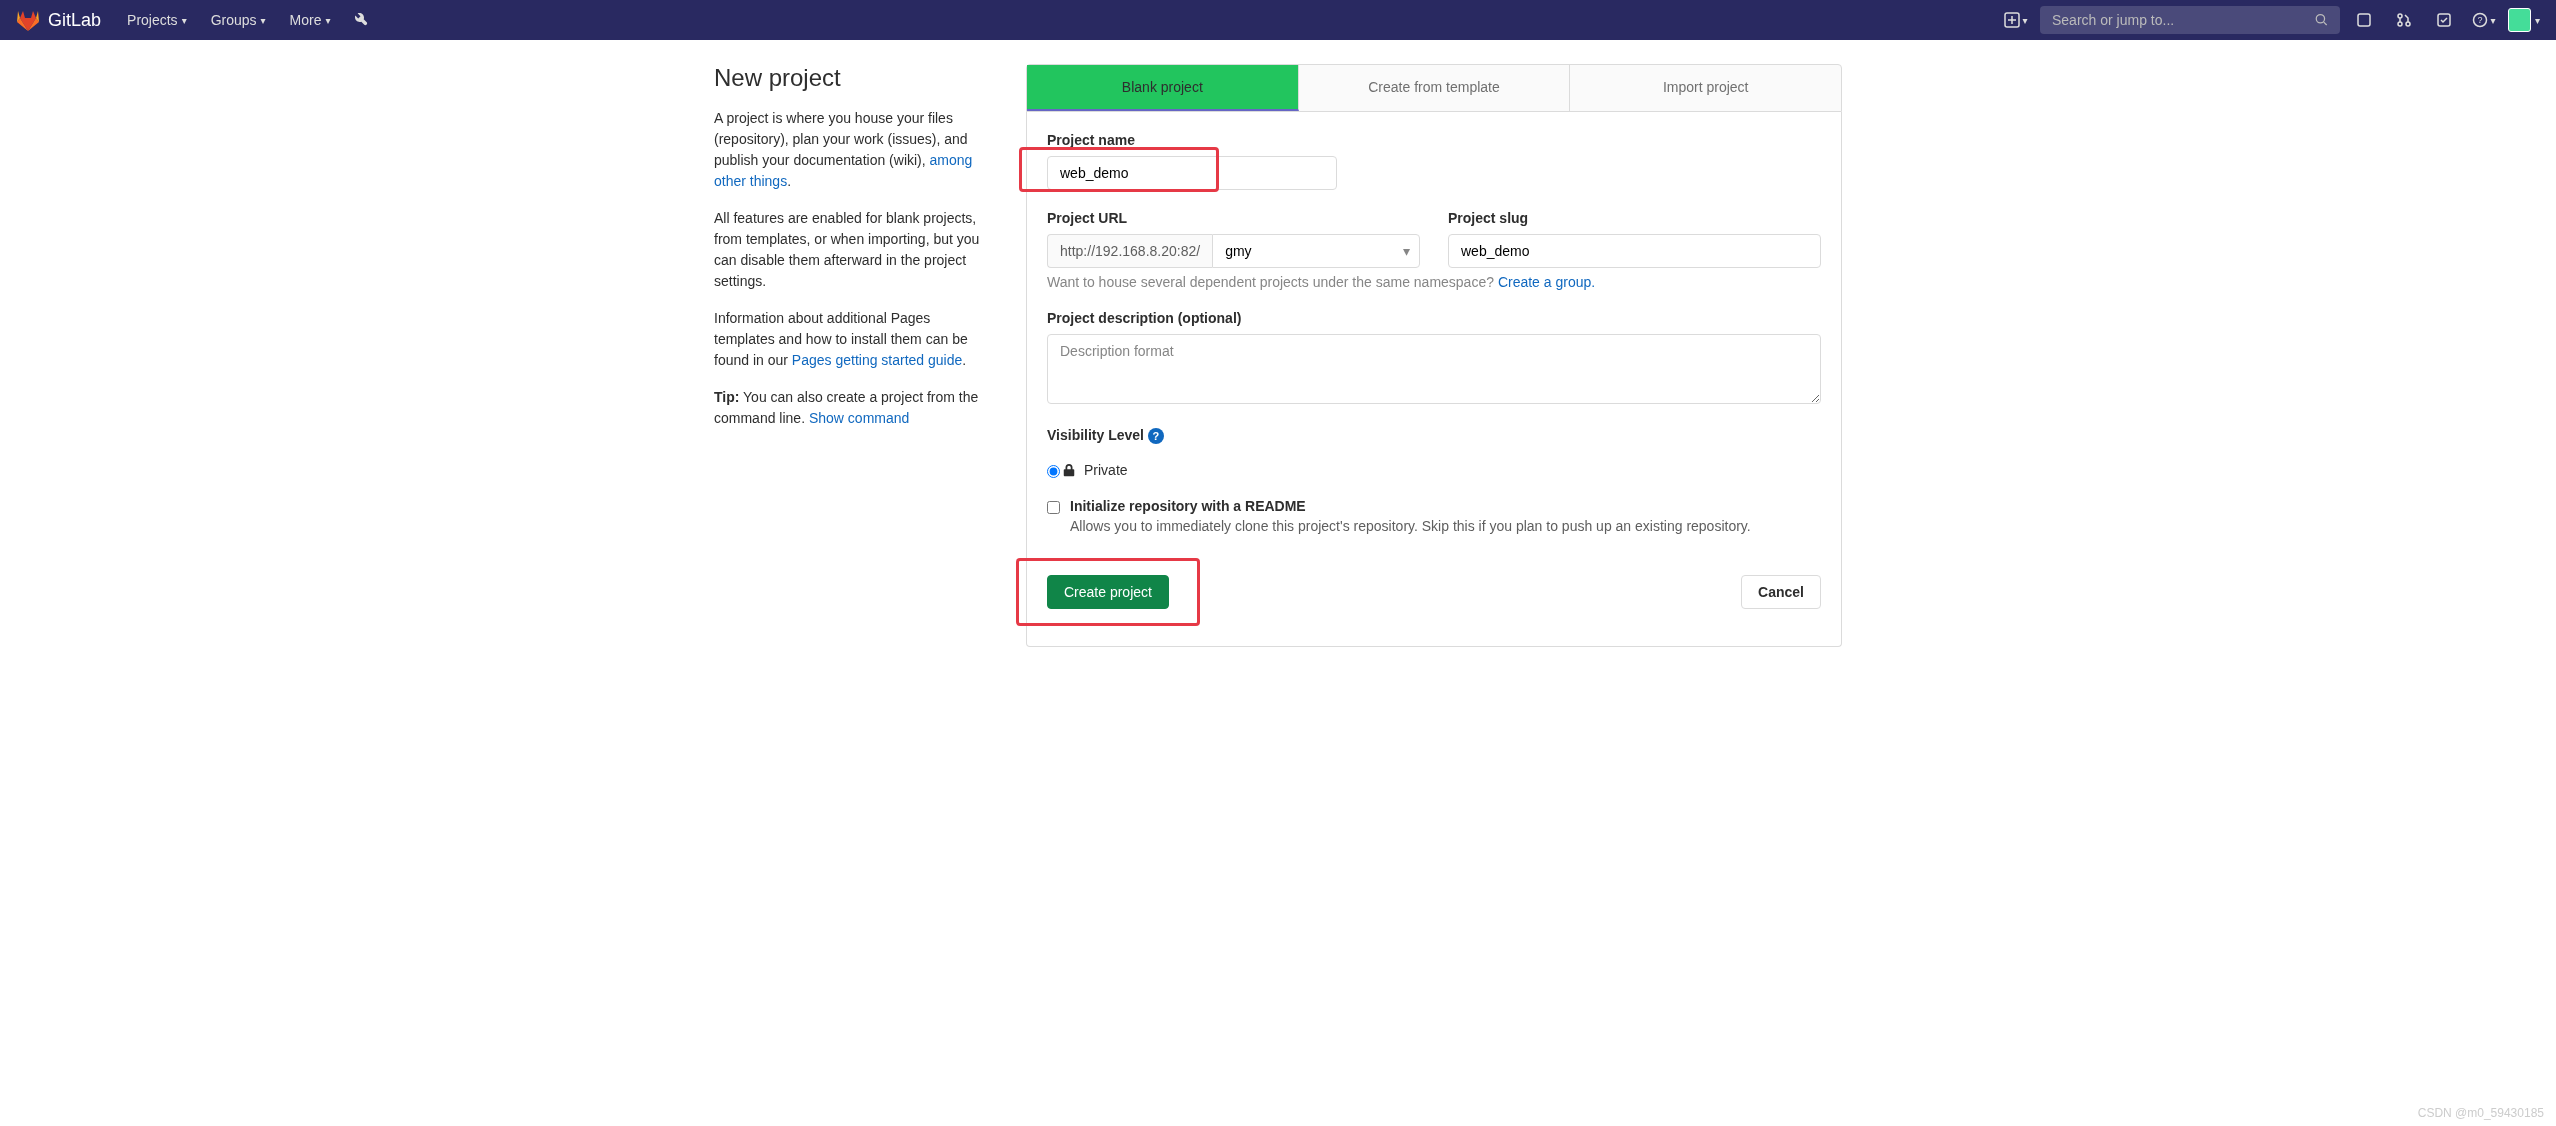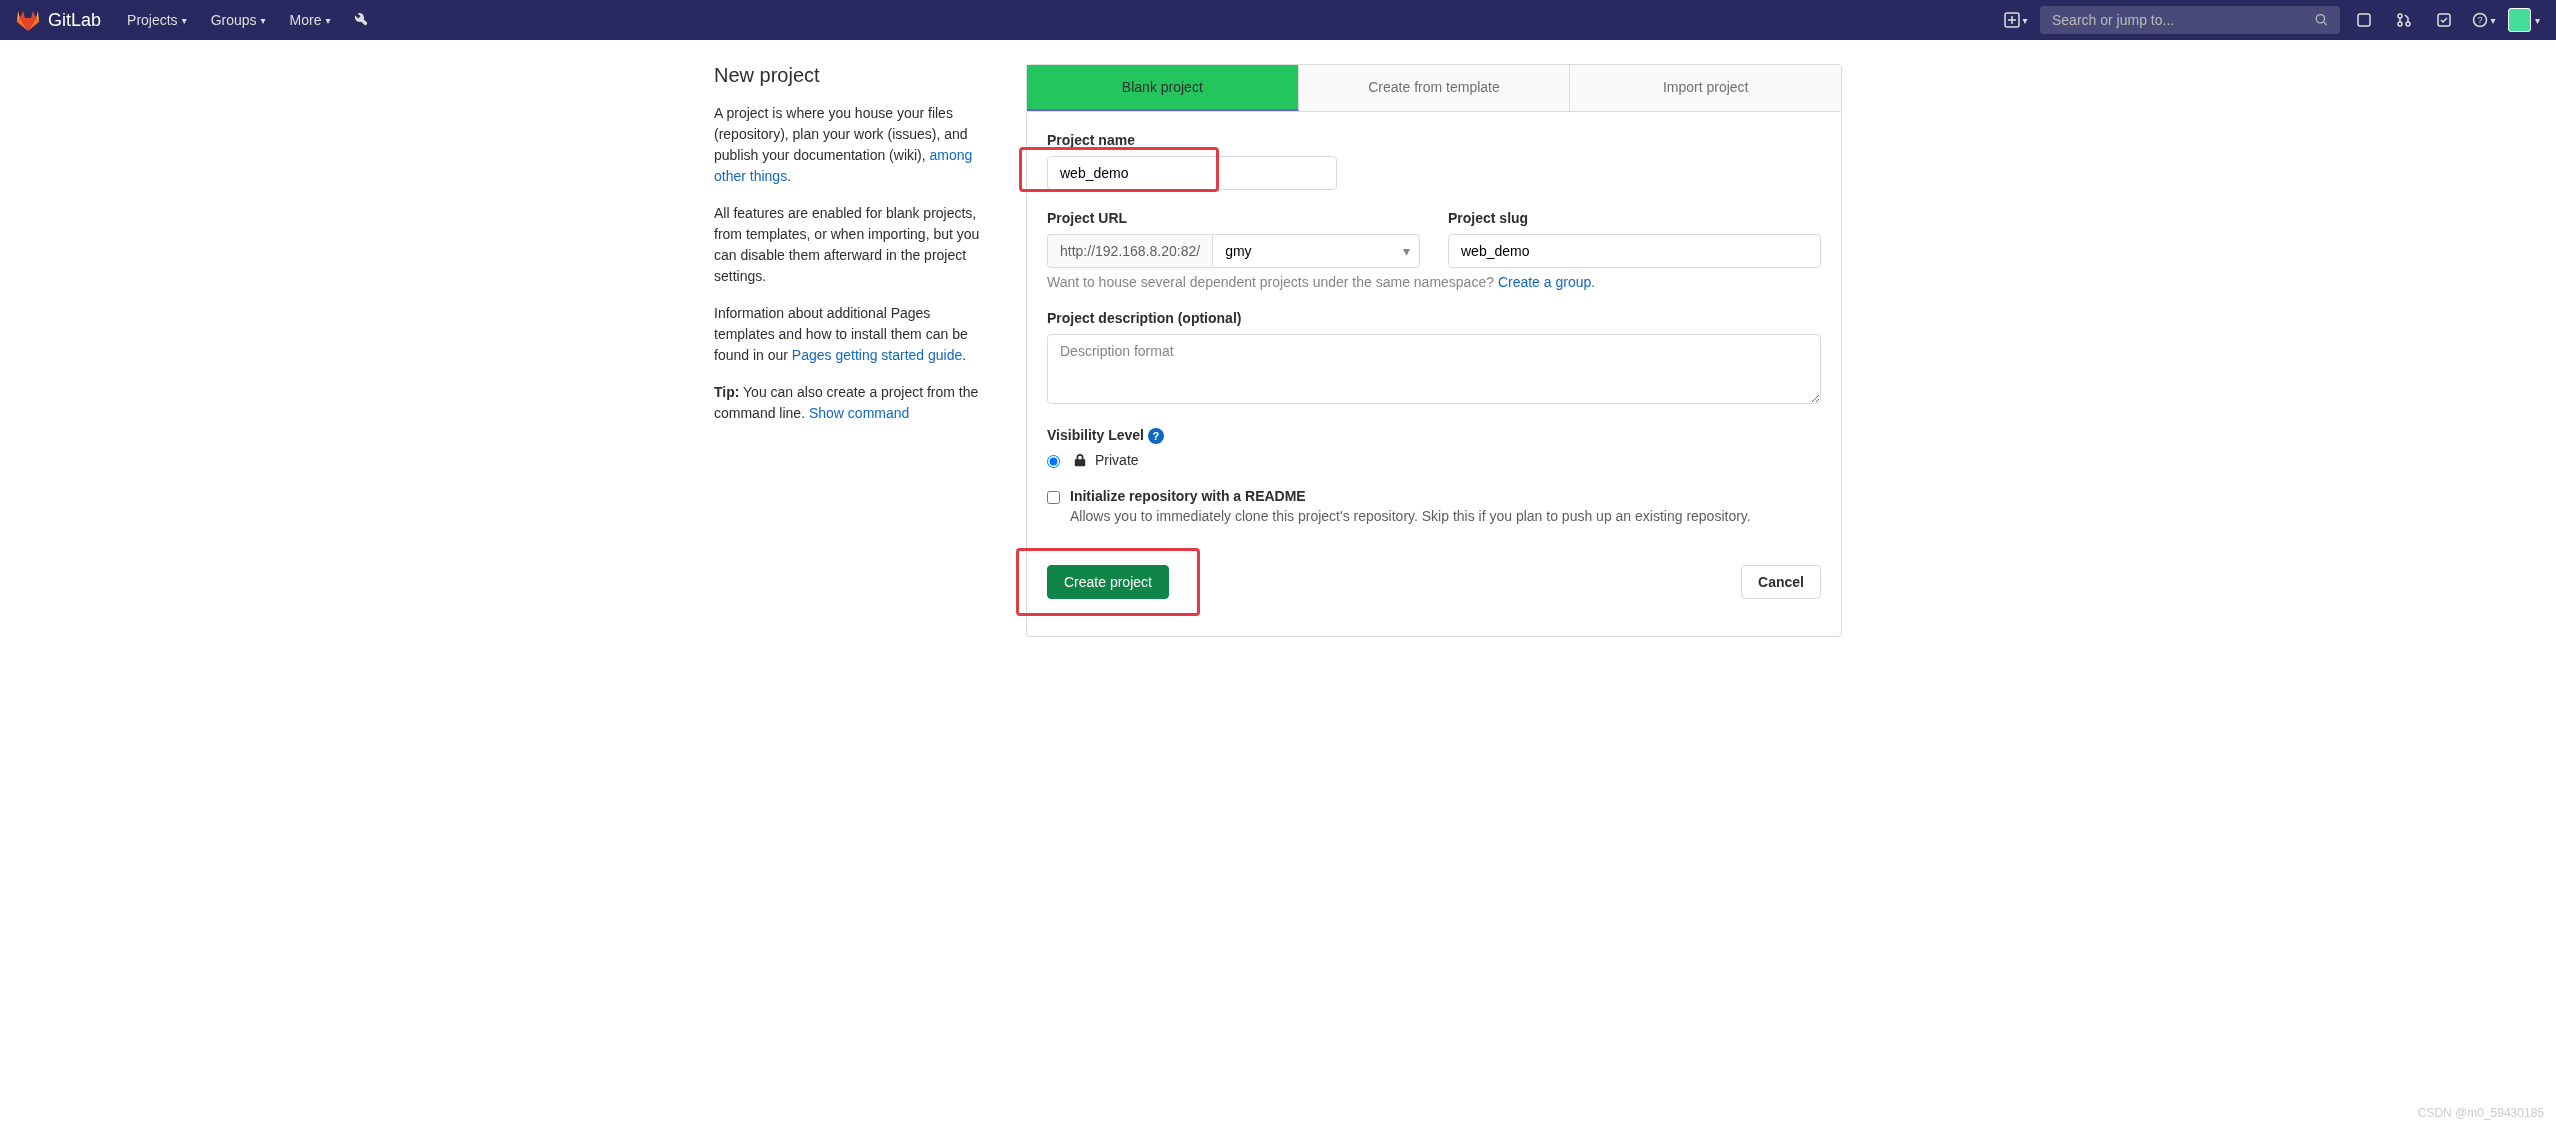--- a/index.html
+++ b/index.html
@@ -16,21 +16,21 @@
     .search-input { background: transparent; border: none; color: #bbb; width: 100%; outline: none; font-size: 14px; }
     .search-input::placeholder { color: #bbb; }
     .nav-icon { width: 32px; height: 32px; display: flex; align-items: center; justify-content: center; cursor: pointer; color: #ddd; }
     .avatar { width: 24px; height: 24px; border-radius: 3px; background: #4d9; border: 1px solid #fff; }
     
     
     .container { max-width: 1160px; margin: 0 auto; padding: 24px 16px; display: flex; gap: 32px; }
     .sidebar { width: 280px; flex-shrink: 0; }
     .main { flex: 1; }
     
-    .page-title { font-size: 20px; font-weight: 400; margin-bottom: 16px; }
+    .page-title { font-size: 24px; font-weight: 400; margin-bottom: 16px; }
     .sidebar p { line-height: 1.5; margin-bottom: 16px; color: #2e2e2e; }
     .link { color: #1068bf; text-decoration: none; }
     .tip-label { font-weight: 600; }
     
     
     .tabs { display: flex; border: 1px solid #dbdbdb; border-radius: 4px 4px 0 0; background: #fafafa; }
     .tab { flex: 1; text-align: center; padding: 14px; cursor: pointer; color: #707070; border-right: 1px solid #dbdbdb; }
     .tab:last-child { border-right: none; }
     .tab.active { background: #22c55e; color: #2e2e2e; font-weight: 500; border-bottom: 2px solid #6666c4; }
     
@@ -49,21 +49,21 @@
     .col { flex: 1; }
     
     .url-group { display: flex; }
     .url-prefix { background: #fafafa; border: 1px solid #dbdbdb; border-right: none; border-radius: 4px 0 0 4px; padding: 8px 12px; color: #5e5e5e; }
     .url-select-wrap { flex: 1; position: relative; }
     .url-select { border-radius: 0 4px 4px 0; appearance: none; padding-right: 28px; cursor: pointer; background: #fff; }
     .select-chevron { position: absolute; right: 10px; top: 50%; transform: translateY(-50%); pointer-events: none; color: #868686; }
     
     .help-text { color: #868686; font-size: 14px; margin-top: 6px; }
     
-    .radio-group { display: flex; align-items: flex-end; gap: 13px; margin-top: 8px; }
+    .radio-group { display: flex; align-items: flex-end; gap: 2px; margin-top: 18px; }
     .radio-content { flex: 1; }
     .radio-label { display: flex; align-items: center; gap: 8px; font-weight: 400; }
     .radio-desc { color: #5e5e5e; margin-top: 4px; margin-left: 24px; }
     
     .checkbox-group { display: flex; align-items: flex-start; gap: 10px; }
     .checkbox-content { flex: 1; }
     .checkbox-label { font-weight: 600; }
     .checkbox-desc { color: #5e5e5e; margin-top: 4px; }
     
     .form-actions { display: flex; justify-content: space-between; align-items: center; margin-top: 24px; }

